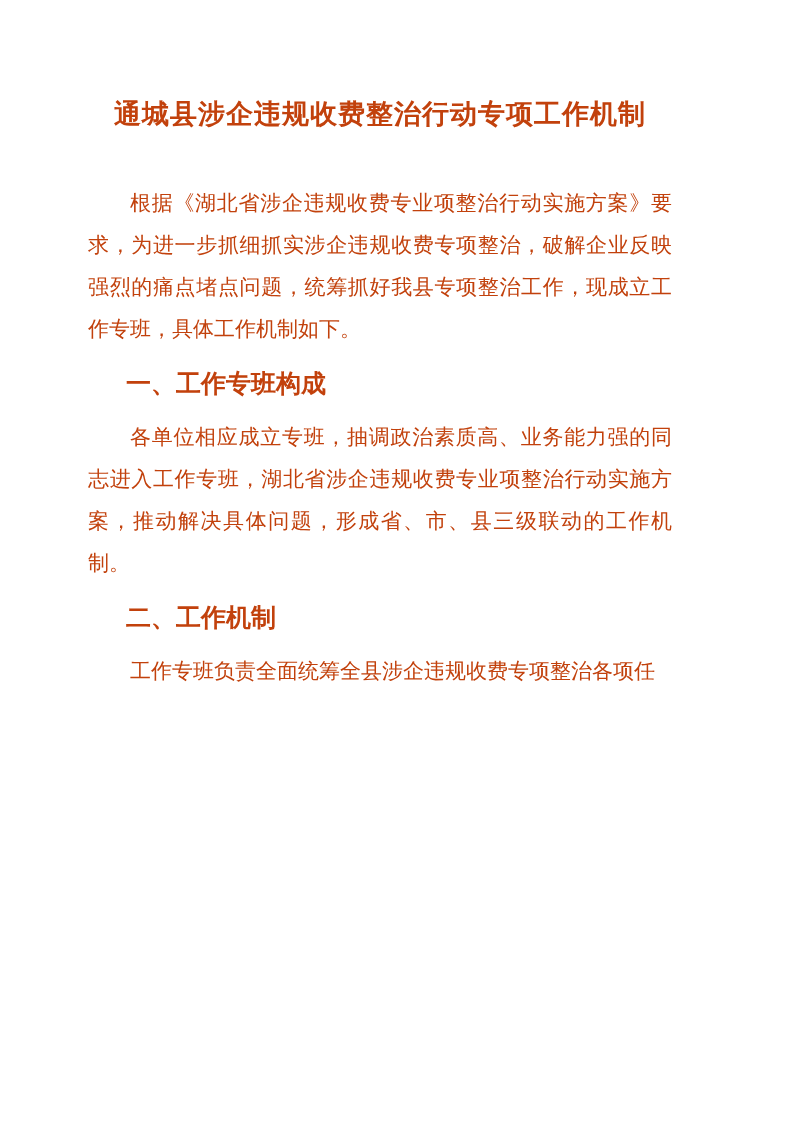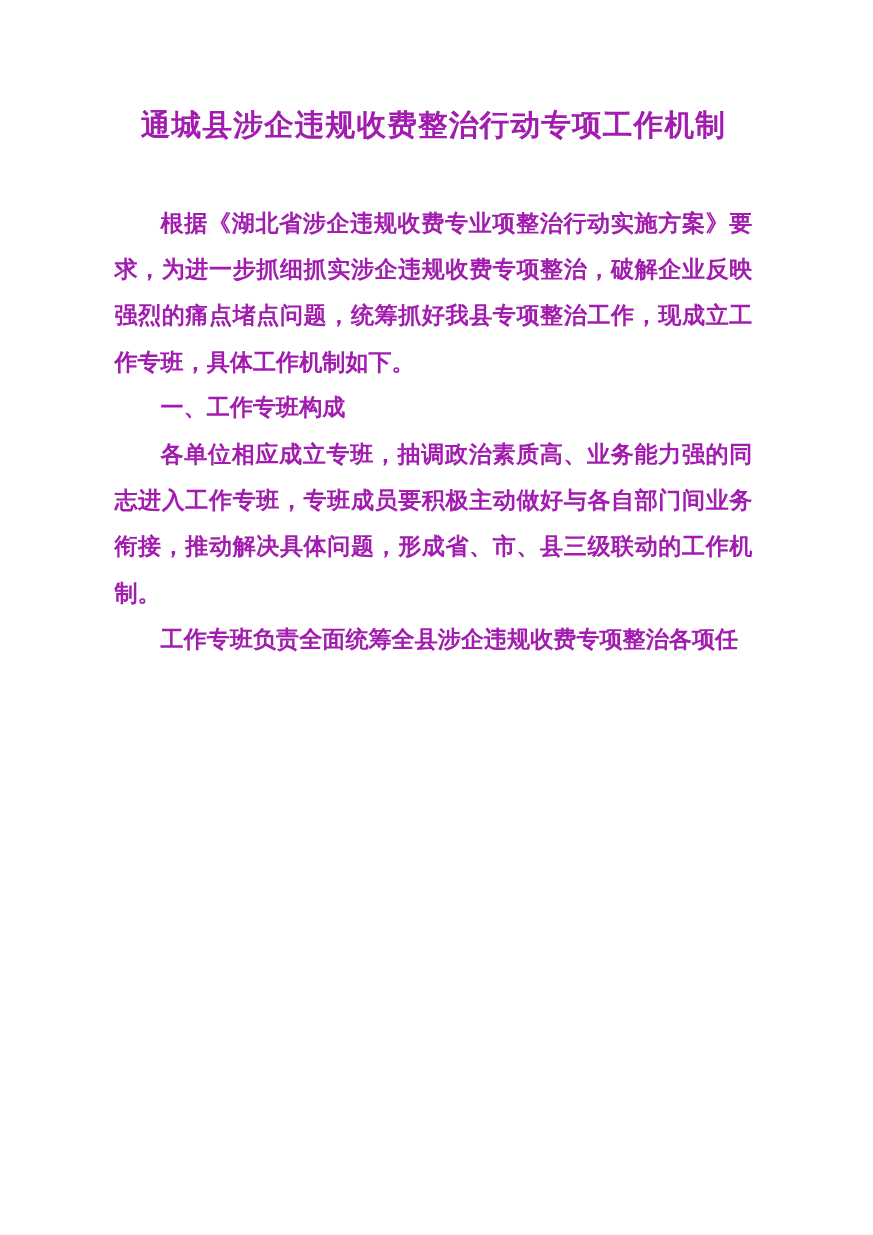--- a/index.html
+++ b/index.html
@@ -6,63 +6,63 @@
     margin: 0;
     padding: 0;
     background: #ffffff;
   }
   .page {
     position: relative;
     width: 794px;
     height: 1123px;
     margin: 0 auto;
     background: #ffffff;
-    color: #a21caf;
+    color: #c2410c;
     box-sizing: border-box;
-    padding: 92px 110px 0 104px;
+    padding: 92px 110px 0 76px;
     font-family: "Liberation Serif", "DejaVu Serif", serif;
     overflow: hidden;
   }
   .doc-title {
     font-size: 27px;
     font-weight: 700;
     text-align: center;
     line-height: 44px;
     letter-spacing: 1px;
     margin: 0 0 46px 0;
     font-family: "Liberation Serif", "DejaVu Serif", serif;
   }
   .para {
     font-size: 21px;
     line-height: 42px;
-    margin: 0;
+    margin: 12px;
     text-indent: 2em;
     text-align: justify;
     text-align-last: left;
     word-break: break-all;
-    font-weight: bold;
   }
   .heading {
-    font-size: 21px;
+    font-size: 25px;
     line-height: 42px;
     margin: 0;
     text-indent: 2em;
     font-weight: 700;
     font-family: "Liberation Sans", "DejaVu Sans", sans-serif;
   }
 </style>
 </head>
 <body>
 
 <div class="page">
   <h1 class="doc-title">通城县涉企违规收费整治行动专项工作机制</h1>
 
   <p class="para">根据《湖北省涉企违规收费专业项整治行动实施方案》要求，为进一步抓细抓实涉企违规收费专项整治，破解企业反映强烈的痛点堵点问题，统筹抓好我县专项整治工作，现成立工作专班，具体工作机制如下。</p>
 
   <h2 class="heading">一、工作专班构成</h2>
 
 
 
-  <p class="para">各单位相应成立专班，抽调政治素质高、业务能力强的同志进入工作专班，专班成员要积极主动做好与各自部门间业务衔接，推动解决具体问题，形成省、市、县三级联动的工作机制。</p>
+  <p class="para">各单位相应成立专班，抽调政治素质高、业务能力强的同志进入工作专班，湖北省涉企违规收费专业项整治行动实施方案，推动解决具体问题，形成省、市、县三级联动的工作机制。</p>
 
+  <h2 class="heading">二、工作机制</h2>
 
   <p class="para">工作专班负责全面统筹全县涉企违规收费专项整治各项任</p>
 </div>
 
 </body></html>

